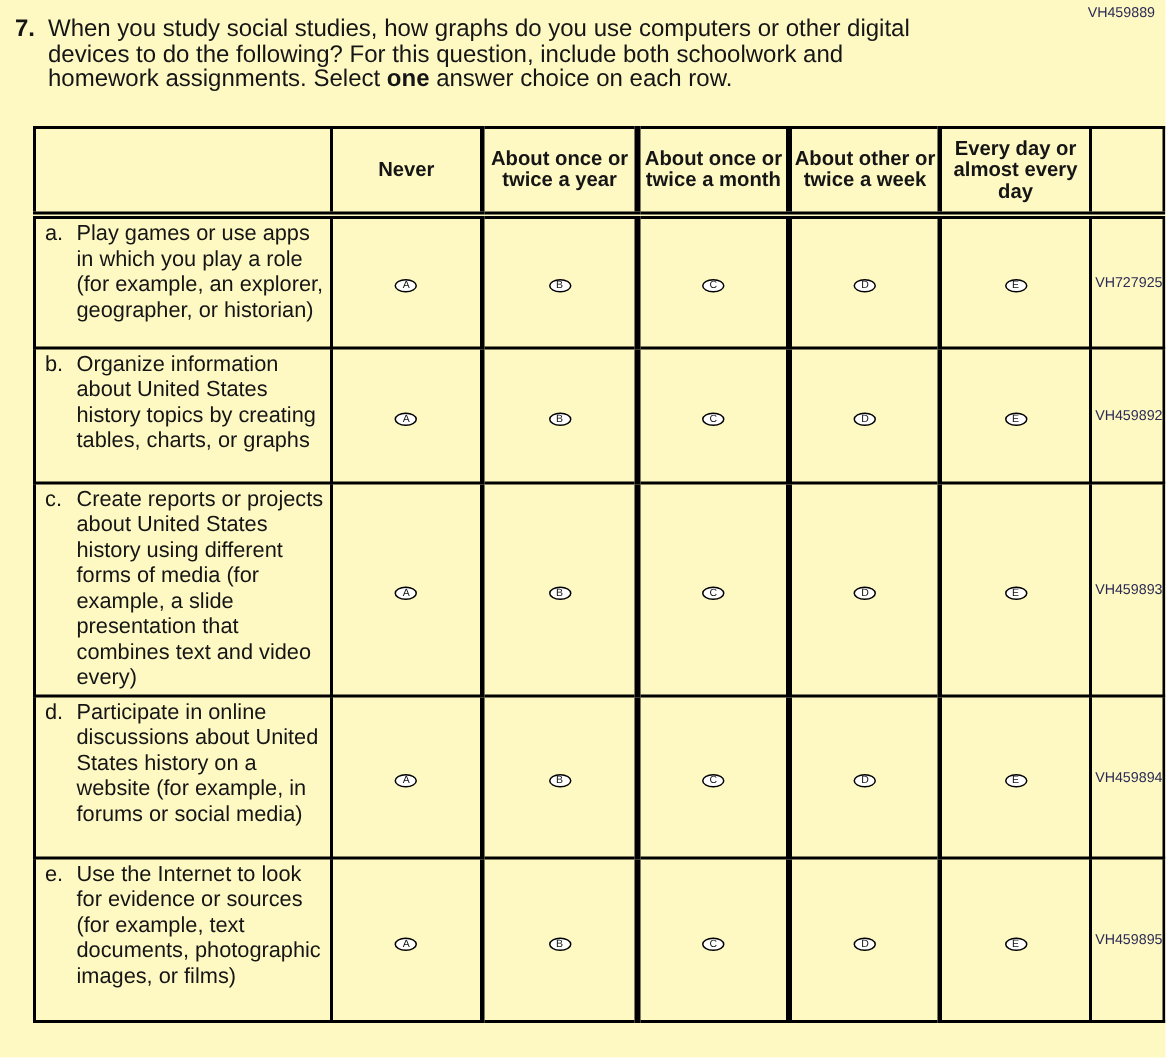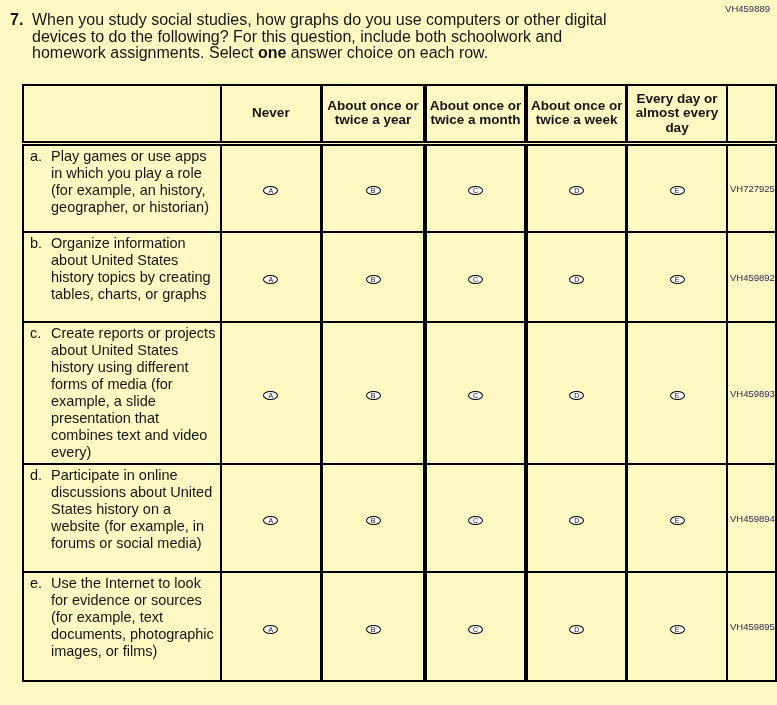--- a/index.html
+++ b/index.html
@@ -86,21 +86,21 @@
     border: 1px solid #000;
     border-radius: 50%;
     font-size: 7px;
     line-height: 7px;
     cursor: pointer;
     background: #fff;
     color: #111;
   }
   .answers tbody td.code-cell {
     vertical-align: middle;
-    text-align: left;
+    text-align: right;
     padding-left: 2px;
     font-size: 9.5px;
     color: #2b2b55;
   }
 </style>
 </head>
 <body>
 
 <div class="page">
 
@@ -120,32 +120,32 @@
       <col style="width:102px">
       <col style="width:102px">
       <col style="width:49px">
     </colgroup>
     <thead>
       <tr>
         <th></th>
         <th>Never</th>
         <th class="c-year">About once or twice a year</th>
         <th class="c-month">About once or twice a month</th>
-        <th class="c-week">About once or twice a week</th>
+        <th class="c-week">About other or twice a week</th>
         <th class="c-every">Every day or almost every day</th>
         <th class="c-code"></th>
       </tr>
     </thead>
     <tbody>
 
       <tr style="height:89px">
         <td class="stub">
           <div class="stub-flex">
             <span class="row-letter">a.</span>
-            <span class="row-text">Play games or use apps in which you play a role (for example, an history, geographer, or historian)</span>
+            <span class="row-text">Play games or use apps in which you play a role (for example, an explorer, geographer, or historian)</span>
           </div>
         </td>
         <td class="opt"><span class="oval">
               <span>A</span>
             </span></td>
         <td class="opt c-year"><span class="oval">
               <span>B</span>
             </span></td>
         <td class="opt c-month"><span class="oval">
               <span>C</span>

